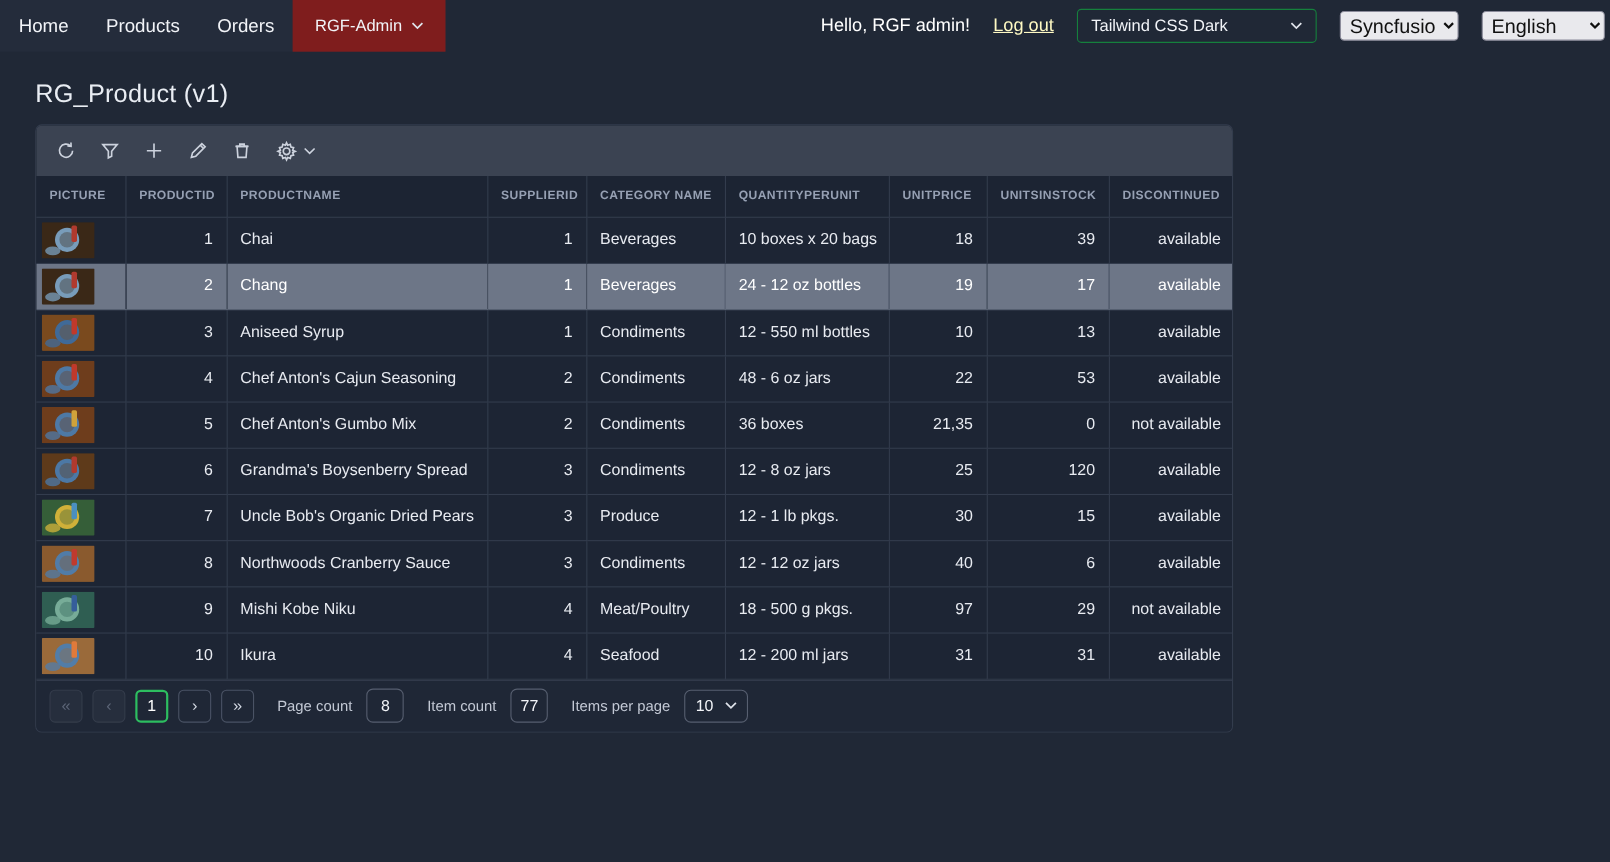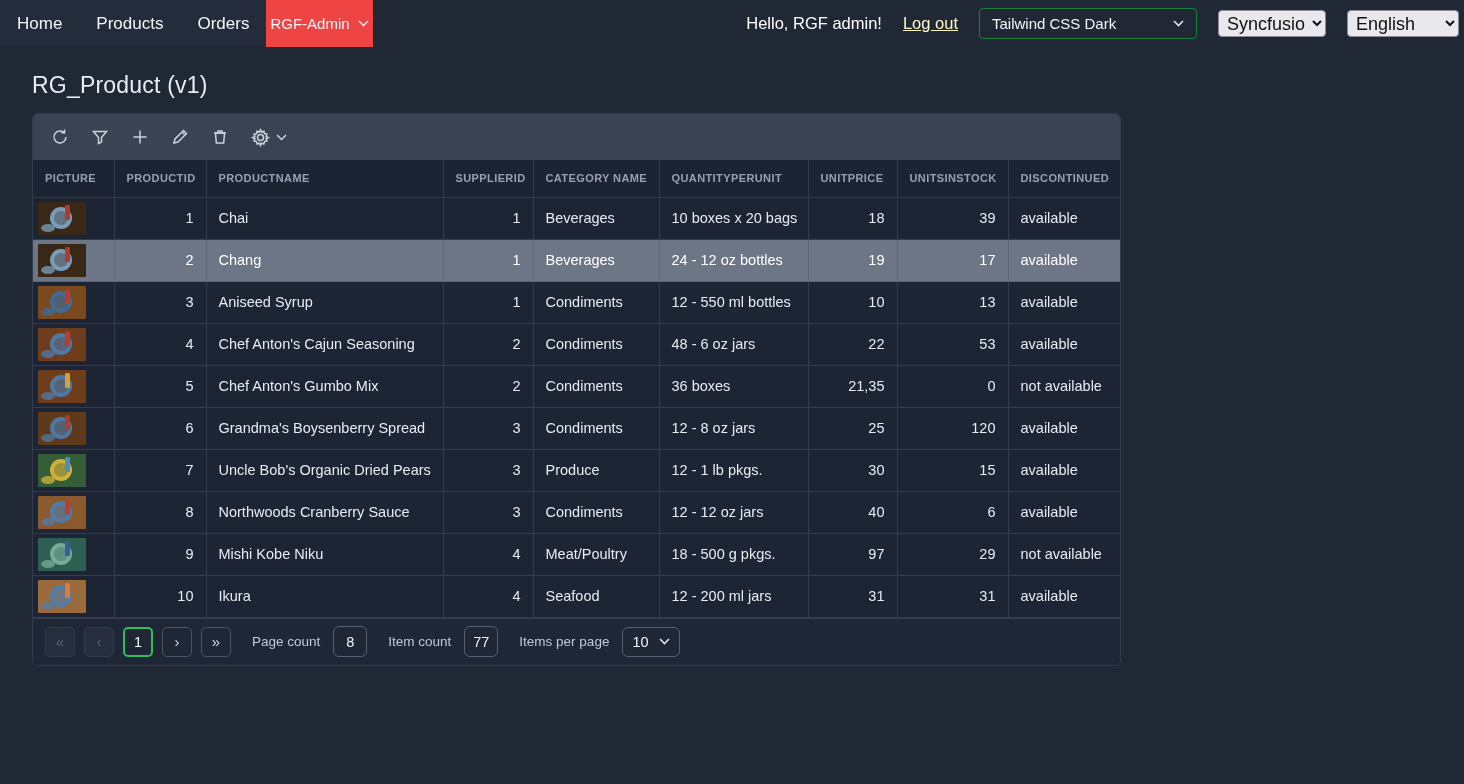--- a/index.html
+++ b/index.html
@@ -13,21 +13,21 @@
   
   .topbar {
     display:flex; align-items:center; justify-content:space-between;
     height:47px; width:100%;
   }
   .nav-menu { display:flex; align-items:stretch; height:47px; background:#242c3b; }
   .nav-item {
     display:flex; align-items:center; padding:0 17px;
     font-size:17px; color:#f2f4f8; cursor:pointer; white-space:nowrap;
   }
-  .nav-item-active { background:#ef4444; display:flex; align-items:center; padding:0 4px; gap:8px; font-size:15px; color:#f2f4f8; cursor:pointer; }
+  .nav-item-active { background:#7f1d1d; display:flex; align-items:center; padding:0 20px; gap:8px; font-size:15px; color:#f2f4f8; cursor:pointer; }
   .chev { width:11px; height:7px; stroke:#dfe3ea; stroke-width:1.6; fill:none; }
   .top-right { display:flex; align-items:center; gap:21px; padding-right:5px; }
   .greeting { font-size:16.5px; color:#ffffff; }
   .logout { font-size:16.5px; color:#fef9c3; text-decoration:underline; cursor:pointer; }
   .theme-dd {
     display:flex; align-items:center; justify-content:space-between;
     width:218px; height:31px; border:1px solid #15803d; border-radius:4px;
     padding:0 12px; font-size:15px; color:#f2f4f8; cursor:pointer; background:transparent;
   }
   select.native {
@@ -66,21 +66,21 @@
   }
   th:first-child, td:first-child { border-left:none; }
   th:last-child, td:last-child { border-right:none; }
   td {
     height:41px; border:1px solid #333c4d; background:#1d2534;
     font-size:14.5px; color:#e8ebf1; padding:0 12px; white-space:nowrap; overflow:hidden;
     cursor:default;
   }
   tr.selected td { background:#6d7687; color:#ffffff; border-color:#5d6677; }
   .align-right { text-align:right; }
-  .align-center { text-align:left; }
+  .align-center { text-align:right; }
   td.col-picture { padding:4px 0 4px 5px; }
   .thumb { width:48px; height:33px; display:block; border-radius:1px; }
   
   .pager {
     height:47px; background:#1f2736; border-top:1px solid #333c4d;
     display:flex; align-items:center; padding:0 12px; gap:9px;
   }
   .pbtn {
     width:30px; height:30px; border-radius:5px; display:flex; align-items:center; justify-content:center;
     font-size:15px; cursor:pointer; border:1px solid #4a5365; color:#d3d9e3; background:transparent;

